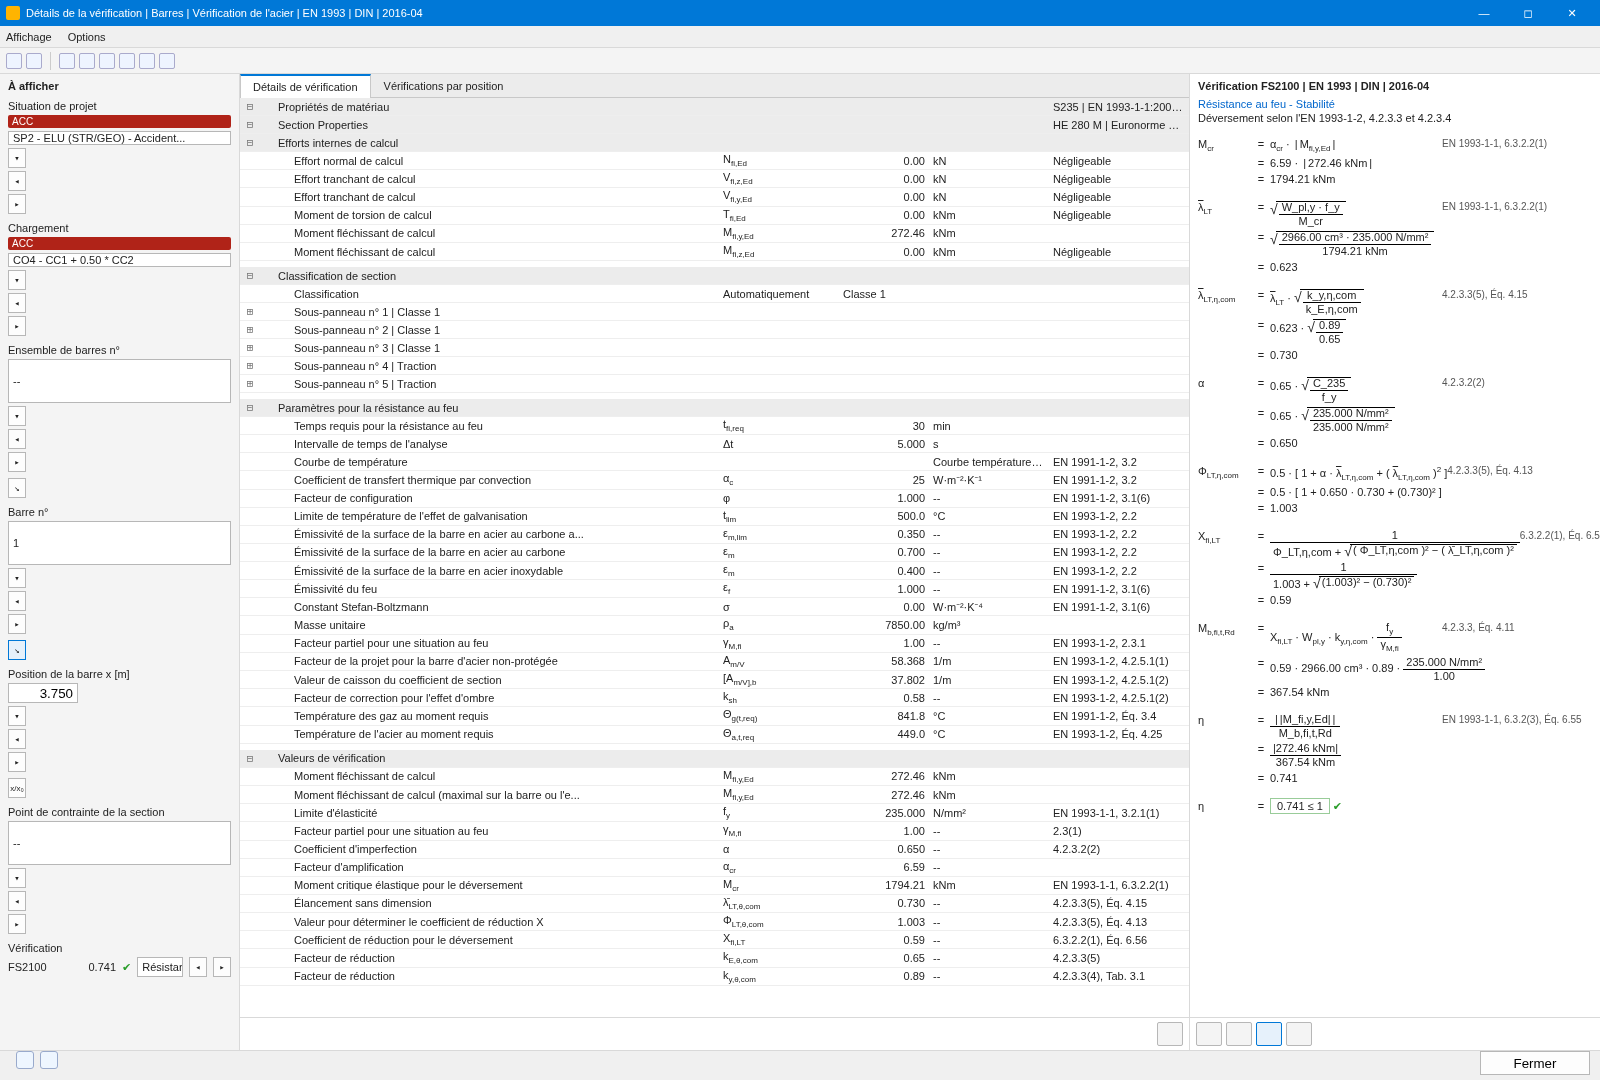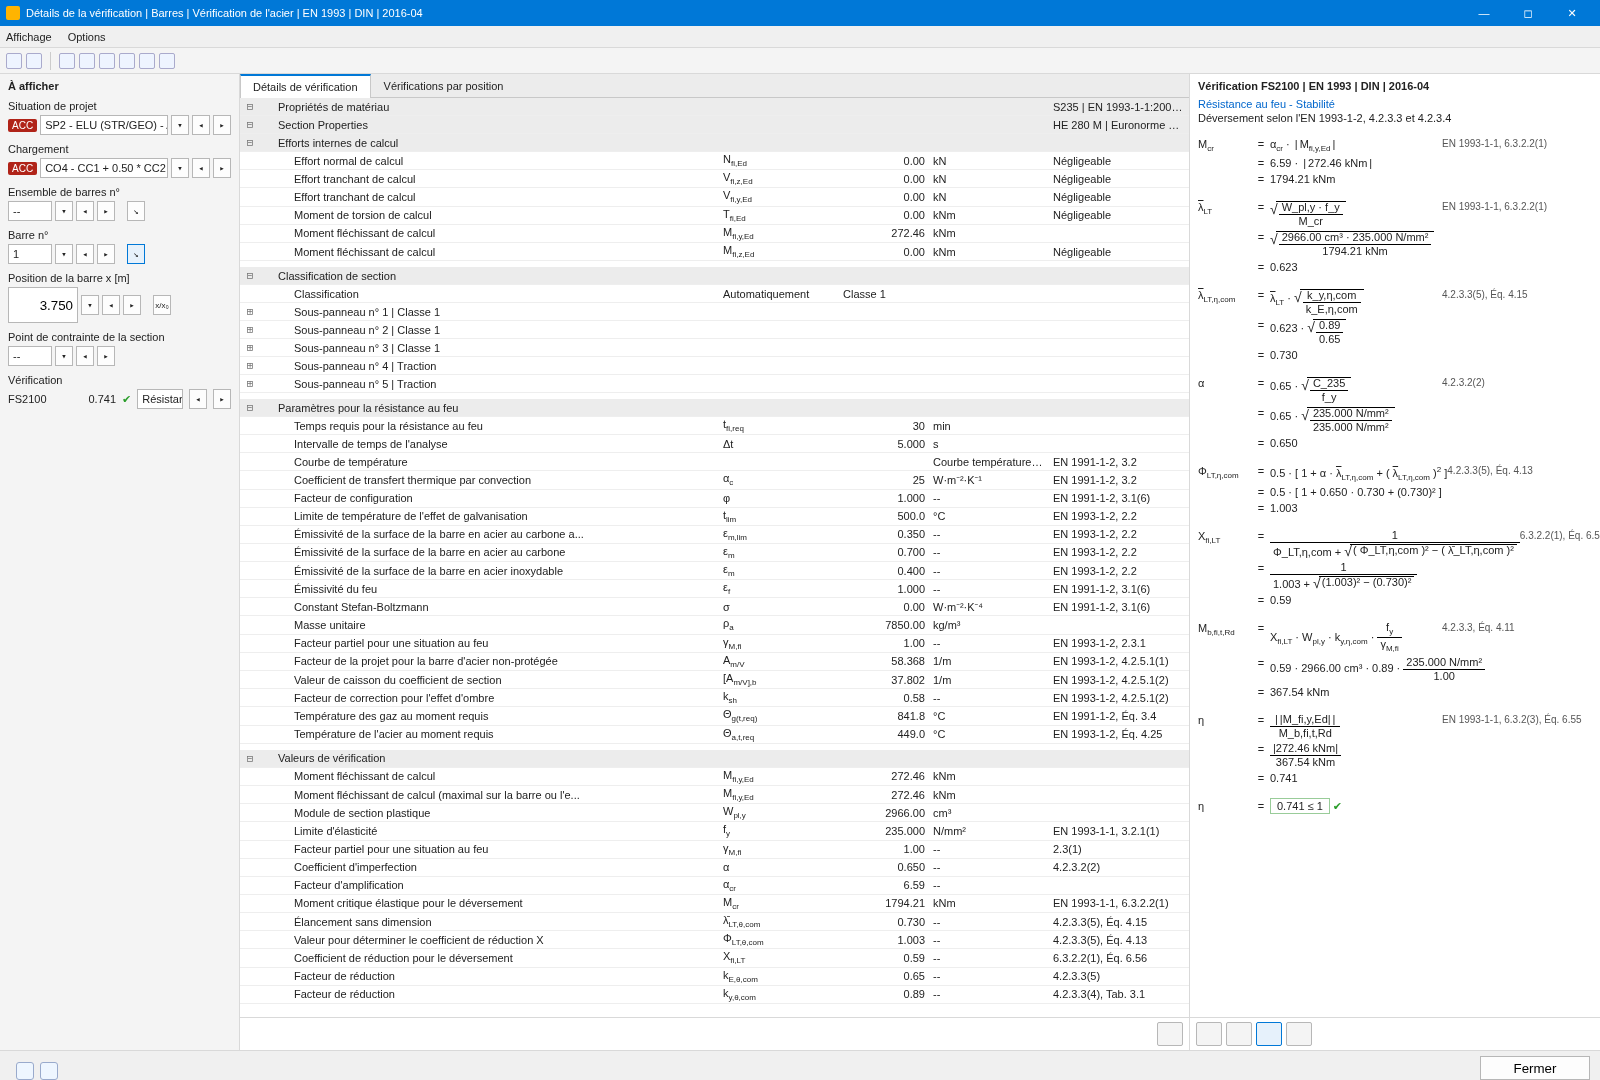--- a/index.html
+++ b/index.html
@@ -20,26 +20,26 @@
 
 
 .workspace { display: flex; height: calc(100% - 26px - 22px - 26px - 30px); }
 .sidebar { width: 240px; background: #f4f4f4; border-right: 1px solid #d9d9d9; padding: 6px 8px; overflow: auto; }
 .center { flex: 1; background: #fff; border-right: 1px solid #d9d9d9; display: flex; flex-direction: column; }
 .rightpanel { width: 410px; background: #fff; display: flex; flex-direction: column; }
 
 
 .fld-lbl { font-size: 11px; margin: 8px 0 3px 0; color: #222; }
 .sec-head { font-weight: bold; margin-bottom: 4px; }
-.combo { display: flex; align-items: center; gap: 3px; }
+.combo { display: flex; gap: 3px; flex-direction: column; }
 .combo .acc { background: #b02318; color: #fff; padding: 1px 4px; font-size: 10px; border-radius: 2px; }
 .combo .box { flex: 1; background: #fff; border: 1px solid #b7b7b7; height: 20px; display: flex; align-items: center; padding: 0 4px; overflow: hidden; white-space: nowrap; text-overflow: ellipsis; }
 .mini-btn { width: 18px; height: 20px; border: 1px solid #b7b7b7; background: #fdfdfd; display: flex; align-items: center; justify-content: center; font-size: 9px; font-family: monospace; }
 .mini-btn.on { border-color: #0078d7; background: #e6f1fb; }
-.numbox { width: 70px; background: #fff; border: 1px solid #b7b7b7; height: 36px; padding: 0 4px; text-align: right; }
+.numbox { width: 70px; background: #fff; border: 1px solid #b7b7b7; height: 20px; padding: 0 4px; text-align: right; }
 .verif-row { display: flex; align-items: center; gap: 6px; }
 .verif-row .vcode { width: 56px; }
 .verif-row .vval { width: 46px; text-align: right; }
 .verif-row .vchk { color: #2a9d2a; }
 .verif-row .vdesc { flex: 1; background:#fff; border:1px solid #b7b7b7; height:20px; padding:0 4px; display:flex; align-items:center; overflow:hidden; white-space:nowrap; text-overflow:ellipsis;}
 
 
 .tabs { display: flex; background: #ececec; border-bottom: 1px solid #c8c8c8; }
 .tab { padding: 5px 12px; border: 1px solid transparent; border-bottom: none; }
 .tab.active { background: #fff; border-color: #c8c8c8; border-top: 2px solid #0078d7; margin-bottom: -1px; }
@@ -72,21 +72,21 @@
 .sqrt { display: inline-flex; align-items: stretch; }
 .sqrt::before { content: "√"; font-size: 14px; margin-right: -2px; }
 .sqrt > span { border-top: 1px solid #000; padding: 0 3px; }
 .pipe { padding: 0 2px; }
 .ov { text-decoration: overline; }
 
 
 .btnbar { display: flex; gap: 4px; padding: 4px 6px; border-top: 1px solid #d9d9d9; }
 .ico-btn { width: 26px; height: 24px; border: 1px solid #b7b7b7; background: #f4f4f4; border-radius: 2px; }
 .ico-btn.on { border-color: #0078d7; background: #e6f1fb; }
-.footer { height: 30px; display: flex; align-items: flex-end; justify-content: flex-end; padding: 0 10px; border-top: 1px solid #d9d9d9; background: #f0f0f0; }
+.footer { height: 30px; display: flex; align-items: flex-start; justify-content: flex-end; padding: 0 10px; border-top: 1px solid #d9d9d9; background: #f0f0f0; }
 .footer .left-ico { margin-right: auto; display:flex; gap:6px; padding-left:6px;}
 .btn-close { width: 110px; height: 24px; border: 1px solid #b7b7b7; background: #fdfdfd; }
 .status-ico { width:18px; height:18px; border:1px solid #9ac; border-radius:3px; background:#eef6ff; }
 
 sub { font-size: 8px; }
 sup { font-size: 8px; }
 </style>
 </head>
 <body>
 
@@ -477,28 +477,20 @@
         <div class="gridsec">
           <div class="expander"></div>
           <div class="indent2">Moment fléchissant de calcul (maximal sur la barre ou l'e...</div>
           <div>M<sub>fi,y,Ed</sub></div>
           <div class="num">272.46</div>
           <div>kNm</div>
           <div></div>
         </div>
         <div class="gridsec">
           <div class="expander"></div>
-          <div class="indent2">Module de section plastique</div>
-          <div>W<sub>pl,y</sub></div>
-          <div class="num">2966.00</div>
-          <div>cm³</div>
-          <div></div>
-        </div>
-        <div class="gridsec">
-          <div class="expander"></div>
           <div class="indent2">Limite d'élasticité</div>
           <div>f<sub>y</sub></div>
           <div class="num">235.000</div>
           <div>N/mm²</div>
           <div>EN 1993-1-1, 3.2.1(1)</div>
         </div>
         <div class="gridsec">
           <div class="expander"></div>
           <div class="indent2">Facteur partiel pour une situation au feu</div>
           <div>γ<sub>M,fi</sub></div>

